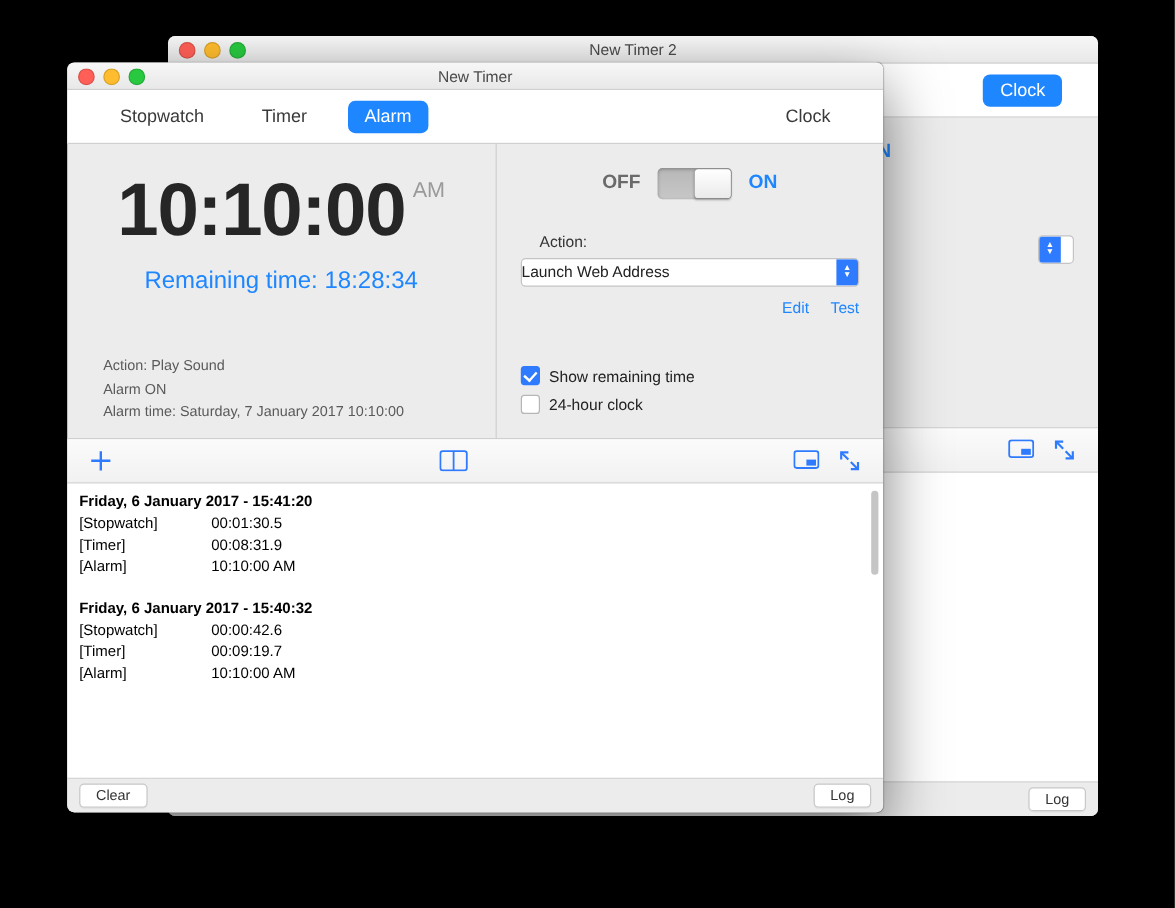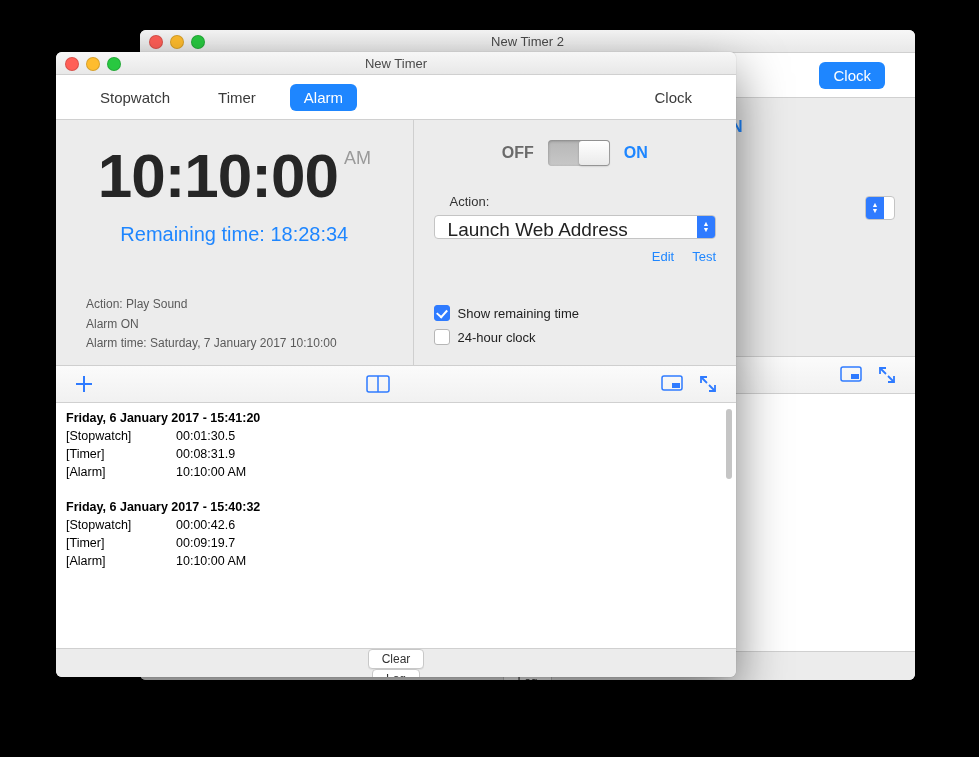--- a/index.html
+++ b/index.html
@@ -39,21 +39,21 @@
   .info { margin-top:auto; font-size:12px; color:#5a5a5a; line-height:1.6; }
 
   .onoff { display:flex; align-items:center; justify-content:center; gap:14px; font-size:16px; font-weight:600; margin-bottom:28px; }
   .onoff .off { color:#6a6a6a; }
   .onoff .on  { color:#1e86ff; }
   .switch { width:62px; height:26px; background:linear-gradient(#b7b7b7,#c7c7c7); border-radius:4px; position:relative; box-shadow:inset 0 1px 3px rgba(0,0,0,0.3); }
   .knob { position:absolute; right:1px; top:1px; width:30px; height:24px; background:linear-gradient(#fff,#eaeaea); border-radius:3px; box-shadow:0 1px 2px rgba(0,0,0,0.3); }
 
   .fieldlbl { font-size:13px; color:#333; margin-bottom:6px;margin-left:16px; }
   .select { display:flex; height:22px; background:#fff; border:0.5px solid #c4c4c4; border-radius:4px; overflow:hidden; }
-  .select .txt { flex:1; padding:3px 13px; font-size:19px; color:#222; }
+  .select .txt { flex:1; padding:3px 0; font-size:13px; color:#222; }
   .select .arr { width:18px; background:#2f7bff; color:#fff; display:flex; flex-direction:column; align-items:center; justify-content:center; font-size:7px; line-height:6px; }
 
   .linkrow { display:flex; justify-content:flex-end; gap:18px; margin-top:10px; font-size:13px;}
   .linkrow span { color:#1e86ff; cursor:default; }
 
   .checks { margin-top:auto; }
   .check { display:flex; align-items:center; gap:8px; margin:8px 0; font-size:13px; color:#222;}
   .box { width:14px; height:14px; border-radius:3px; border:1px solid #b6b6b6; background:#fff; display:flex; align-items:center; justify-content:center;}
   .box.on { background:#2f7bff; border-color:#2f7bff; }
   .tick { width:8px; height:5px; border-left:2px solid #fff; border-bottom:2px solid #fff; transform:rotate(-48deg); margin-top:-2px; }
@@ -63,21 +63,21 @@
   .iconbar .spacer { flex:1; }
   .ibtn { width:24px; height:24px; display:flex; align-items:center; justify-content:center; color:#2f7bff; }
 
   .logarea { flex:1; overflow:auto; background:#fff; position:relative; }
   .logarea .sc { position:absolute; right:4px; top:6px; width:6px; height:70px; background:#c5c5c5; border-radius:3px; }
   .logblock { padding:6px 10px 10px; font-family:Arial,sans-serif; font-size:12.5px; line-height:1.45; color:#000; }
   .logblock .hdr { font-weight:bold; }
   .logrow { display:flex; }
   .logrow .k { width:110px; }
 
-  .footer { display:flex; align-items:center; height:28px; padding:0 10px; background:#ececec; border-top:1px solid #d0d0d0;flex-direction:column; }
+  .footer { display:flex; align-items:center; height:28px; padding:0 10px; background:#ececec; border-top:1px solid #d0d0d0; }
   .footer .spacer { flex:1; }
   .btn { background:#fff; border:0.5px solid #c8c8c8; border-radius:4px; padding:2px 13px; font-size:12px; box-shadow:0 1px 0 rgba(0,0,0,0.05); cursor:default; }
 
   svg { display:block; }
 </style>
 </head>
 <body>
 
 <div class="stage">
 

